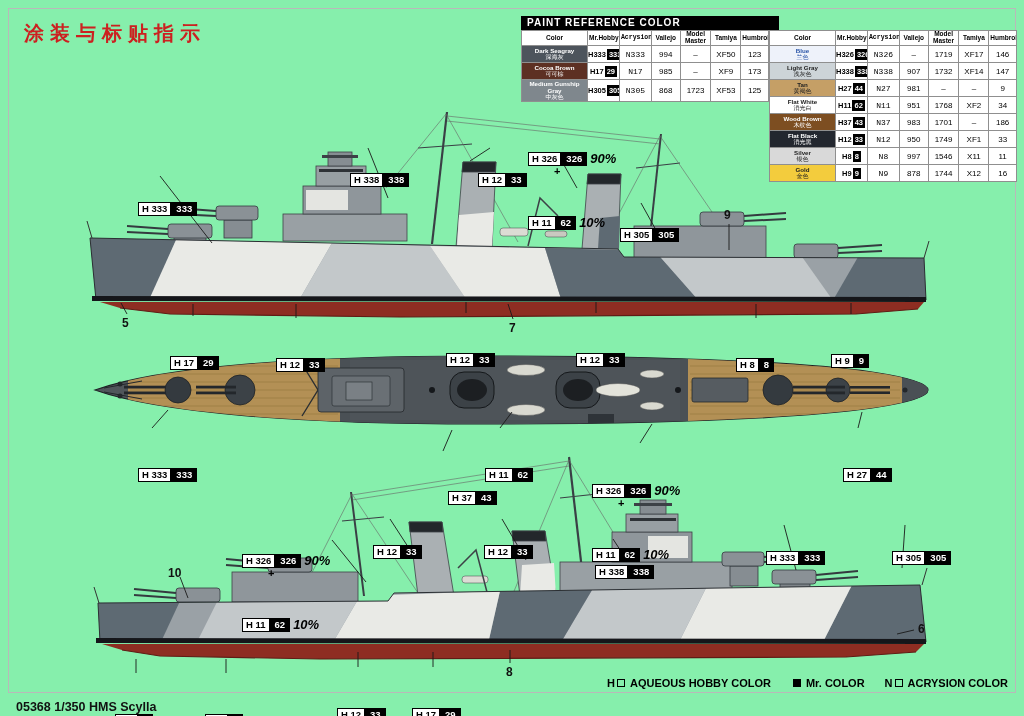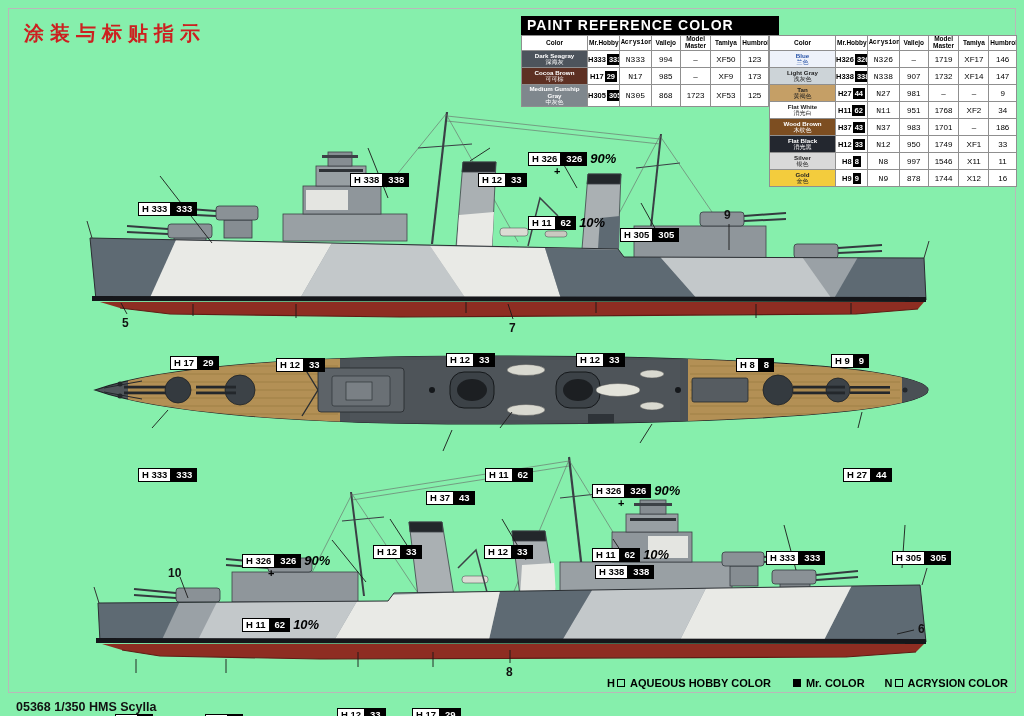--- a/index.html
+++ b/index.html
@@ -3,21 +3,21 @@
 <meta charset="utf-8">
 <style>
   *{margin:0;padding:0;box-sizing:border-box;}
   body{font-family:"Liberation Sans",sans-serif;background:#ffffff;}
   .page{position:relative;width:1024px;height:716px;background:#86efac;overflow:hidden;}
   .frame{position:absolute;left:8px;top:8px;right:8px;bottom:23px;border:1px solid #b9b9b9;pointer-events:none;z-index:4;}
   .art{position:absolute;left:0;top:0;z-index:1;}
   .title-cn{position:absolute;left:24px;top:20px;font-size:20px;font-weight:bold;color:#cc2020;letter-spacing:6px;z-index:6;}
   .title-en{position:absolute;left:23px;top:48px;font-size:17px;font-weight:bold;color:#101010;z-index:6;}
   .paint-ref{position:absolute;left:521px;top:16px;width:498px;z-index:6;}
-  .pr-title{width:258px;background:#000;color:#fff;font-size:14px;font-weight:bold;letter-spacing:1px;padding:1px 0 2px 6px;}
+  .pr-title{width:258px;background:#000;color:#fff;font-size:10px;font-weight:bold;letter-spacing:1px;padding:1px 0 2px 6px;}
   .pr-tables{display:flex;align-items:flex-start;}
   .pr-tables table{border-collapse:collapse;table-layout:fixed;background:#fff;width:248px;}
   .pr-tables th,.pr-tables td{border:1px solid #8f8f8f;text-align:center;vertical-align:middle;overflow:hidden;}
   .pr-tables th{font-size:6.5px;height:15px;line-height:1.05;padding:0 1px;}
   .pr-tables td{font-size:8px;height:17px;padding:0;}
   .pr-tables th:nth-child(1),.pr-tables td:nth-child(1){width:62px;}
   .pr-tables th:nth-child(2),.pr-tables td:nth-child(2){width:30px;}
   .pr-tables th:nth-child(3),.pr-tables td:nth-child(3){width:30px;font-family:Liberation Mono, monospace;}
   .pr-tables th:nth-child(4),.pr-tables td:nth-child(4){width:27px;}
   .pr-tables th:nth-child(5),.pr-tables td:nth-child(5){width:29px;}
@@ -532,21 +532,21 @@
         <span class="mc">8</span>
       </div>
       <div class="co" style="left: 831px; top: 315px;">
         <span class="aq">H 9</span>
         <span class="mc">9</span>
       </div>
       <div class="co" style="left: 138px; top: 429px;">
         <span class="aq">H 333</span>
         <span class="mc">333</span>
       </div>
-      <div class="co" style="left: 426px; top: 452px; align-items: flex-end;">
+      <div class="co" style="left: 448px; top: 452px; align-items: flex-end;">
         <span class="aq">H 37</span>
         <span class="mc">43</span>
       </div>
       <div class="co" style="left: 485px; top: 429px;">
         <span class="aq">H 11</span>
         <span class="mc">62</span>
       </div>
       <div class="mixco" style="left: 592px; top: 444px;">
         <div class="co-row">
           <span class="aq">H 326</span>

